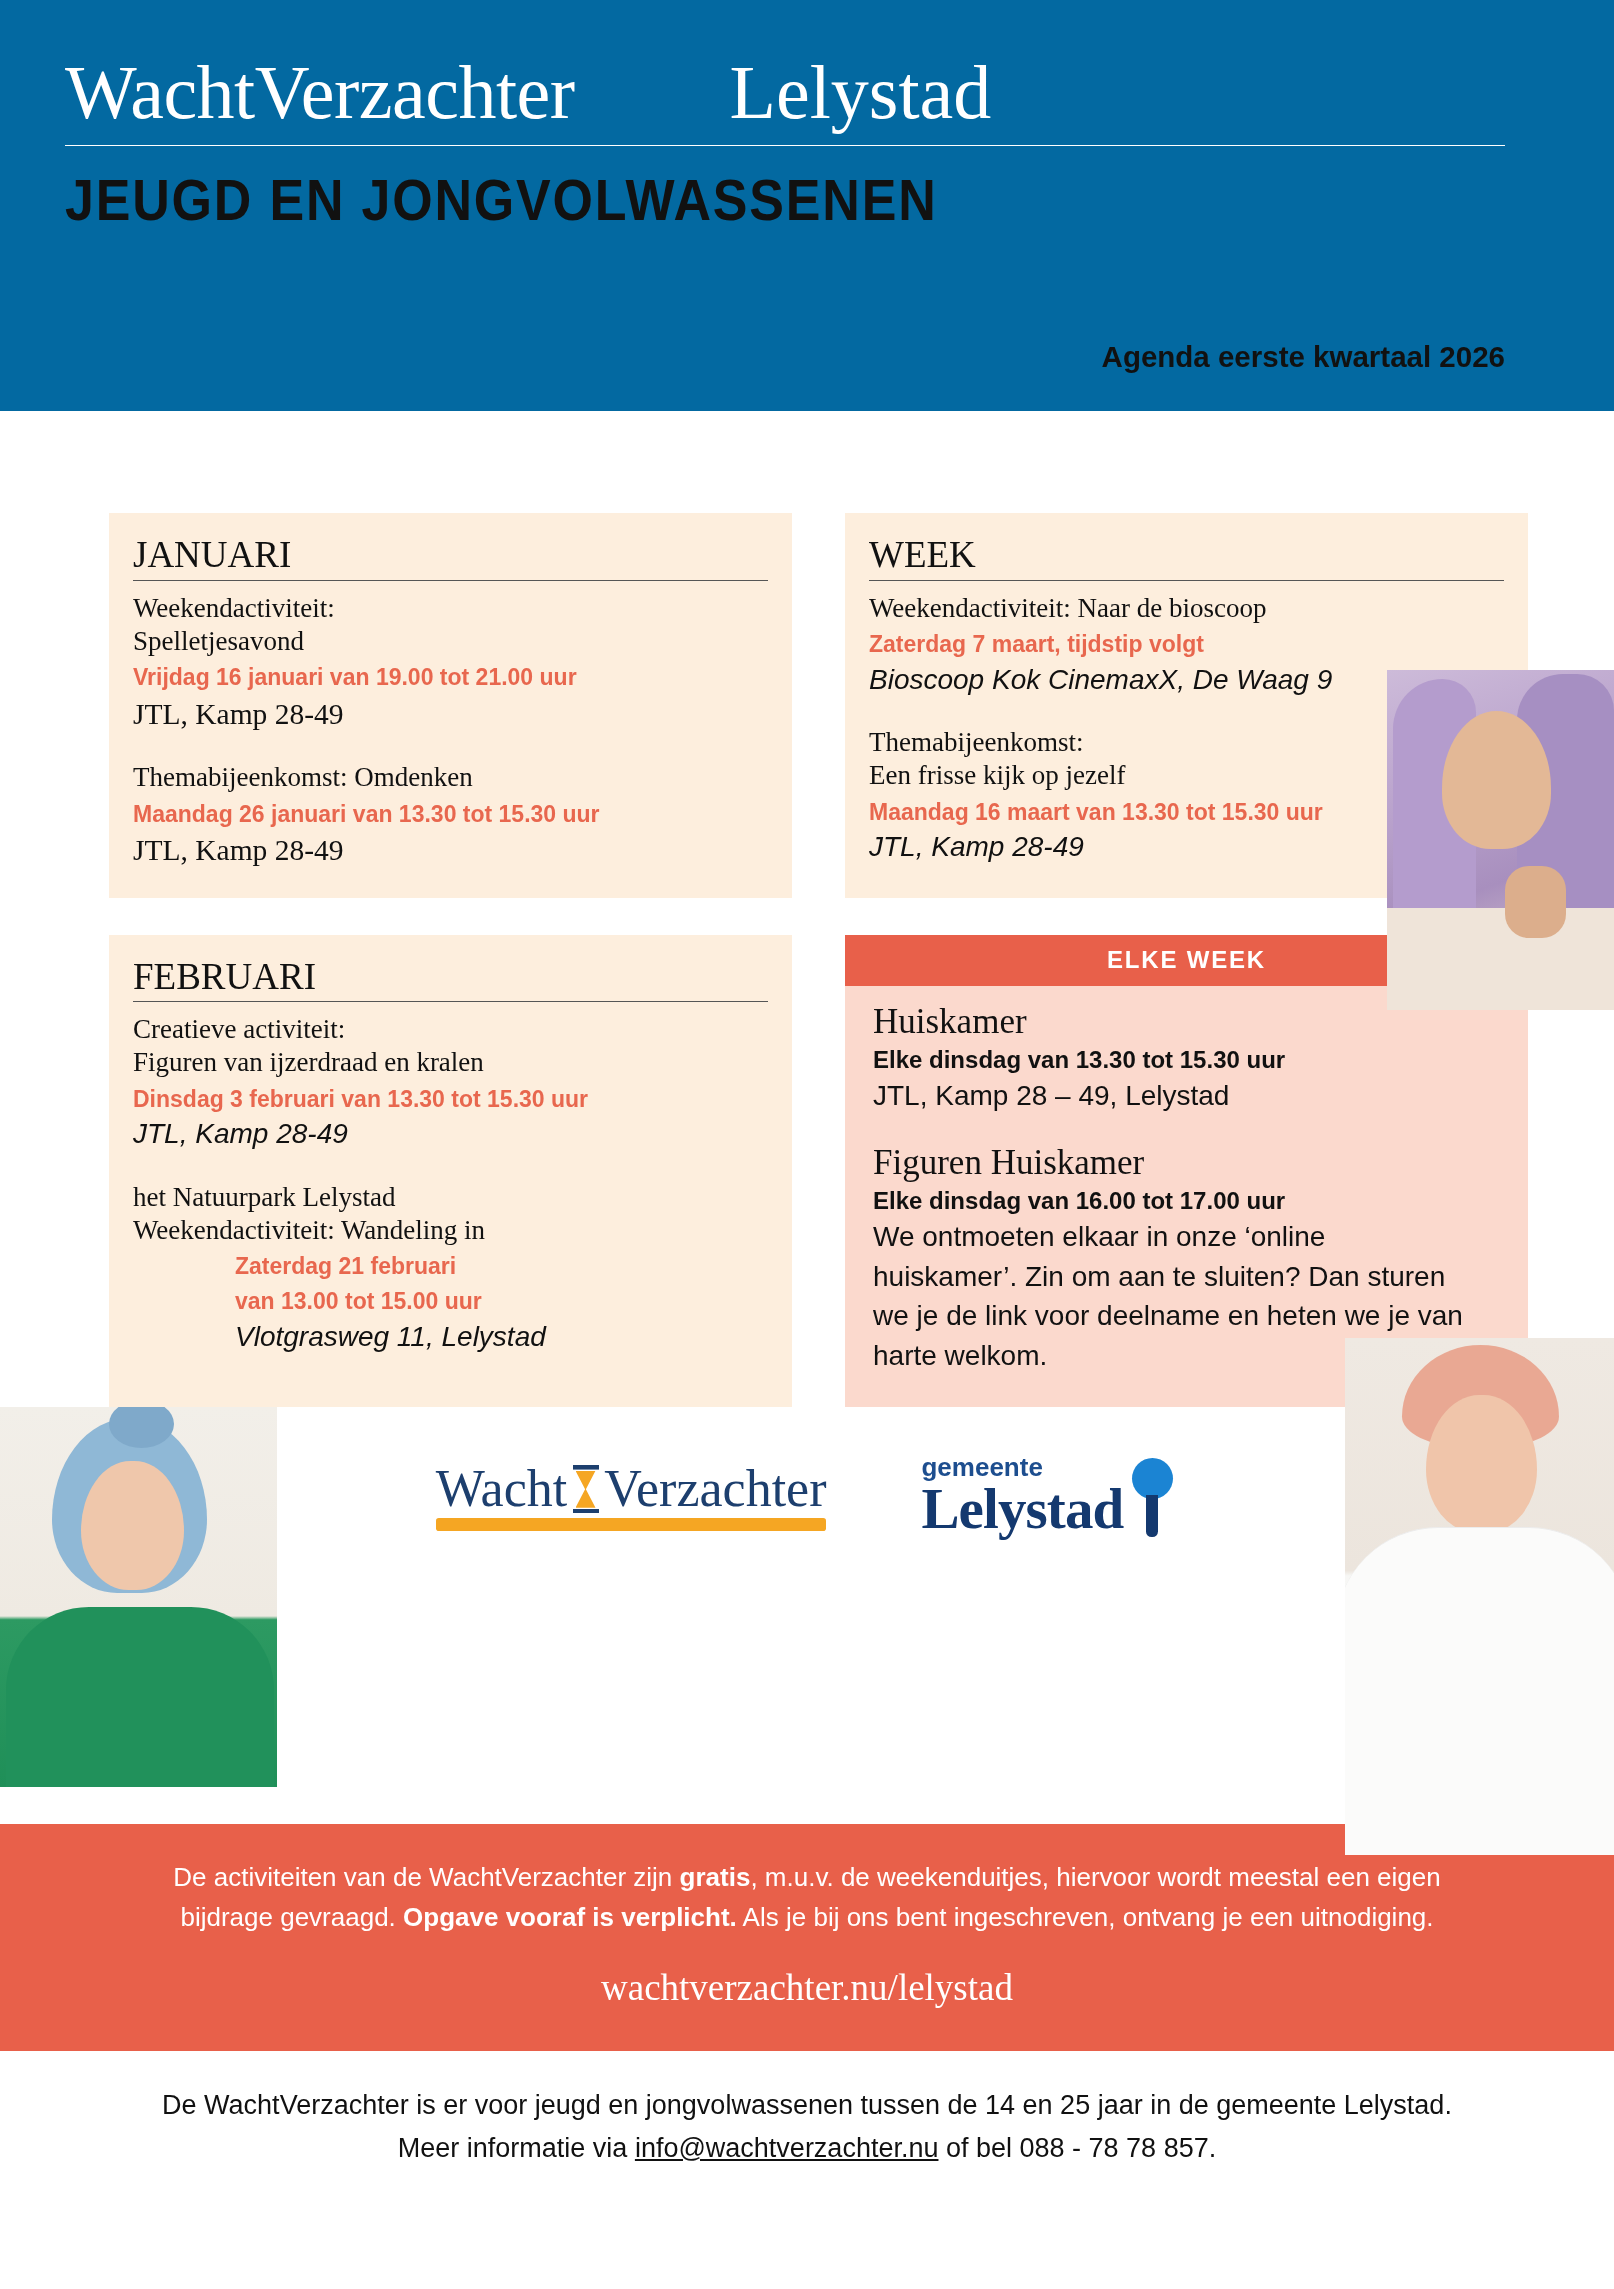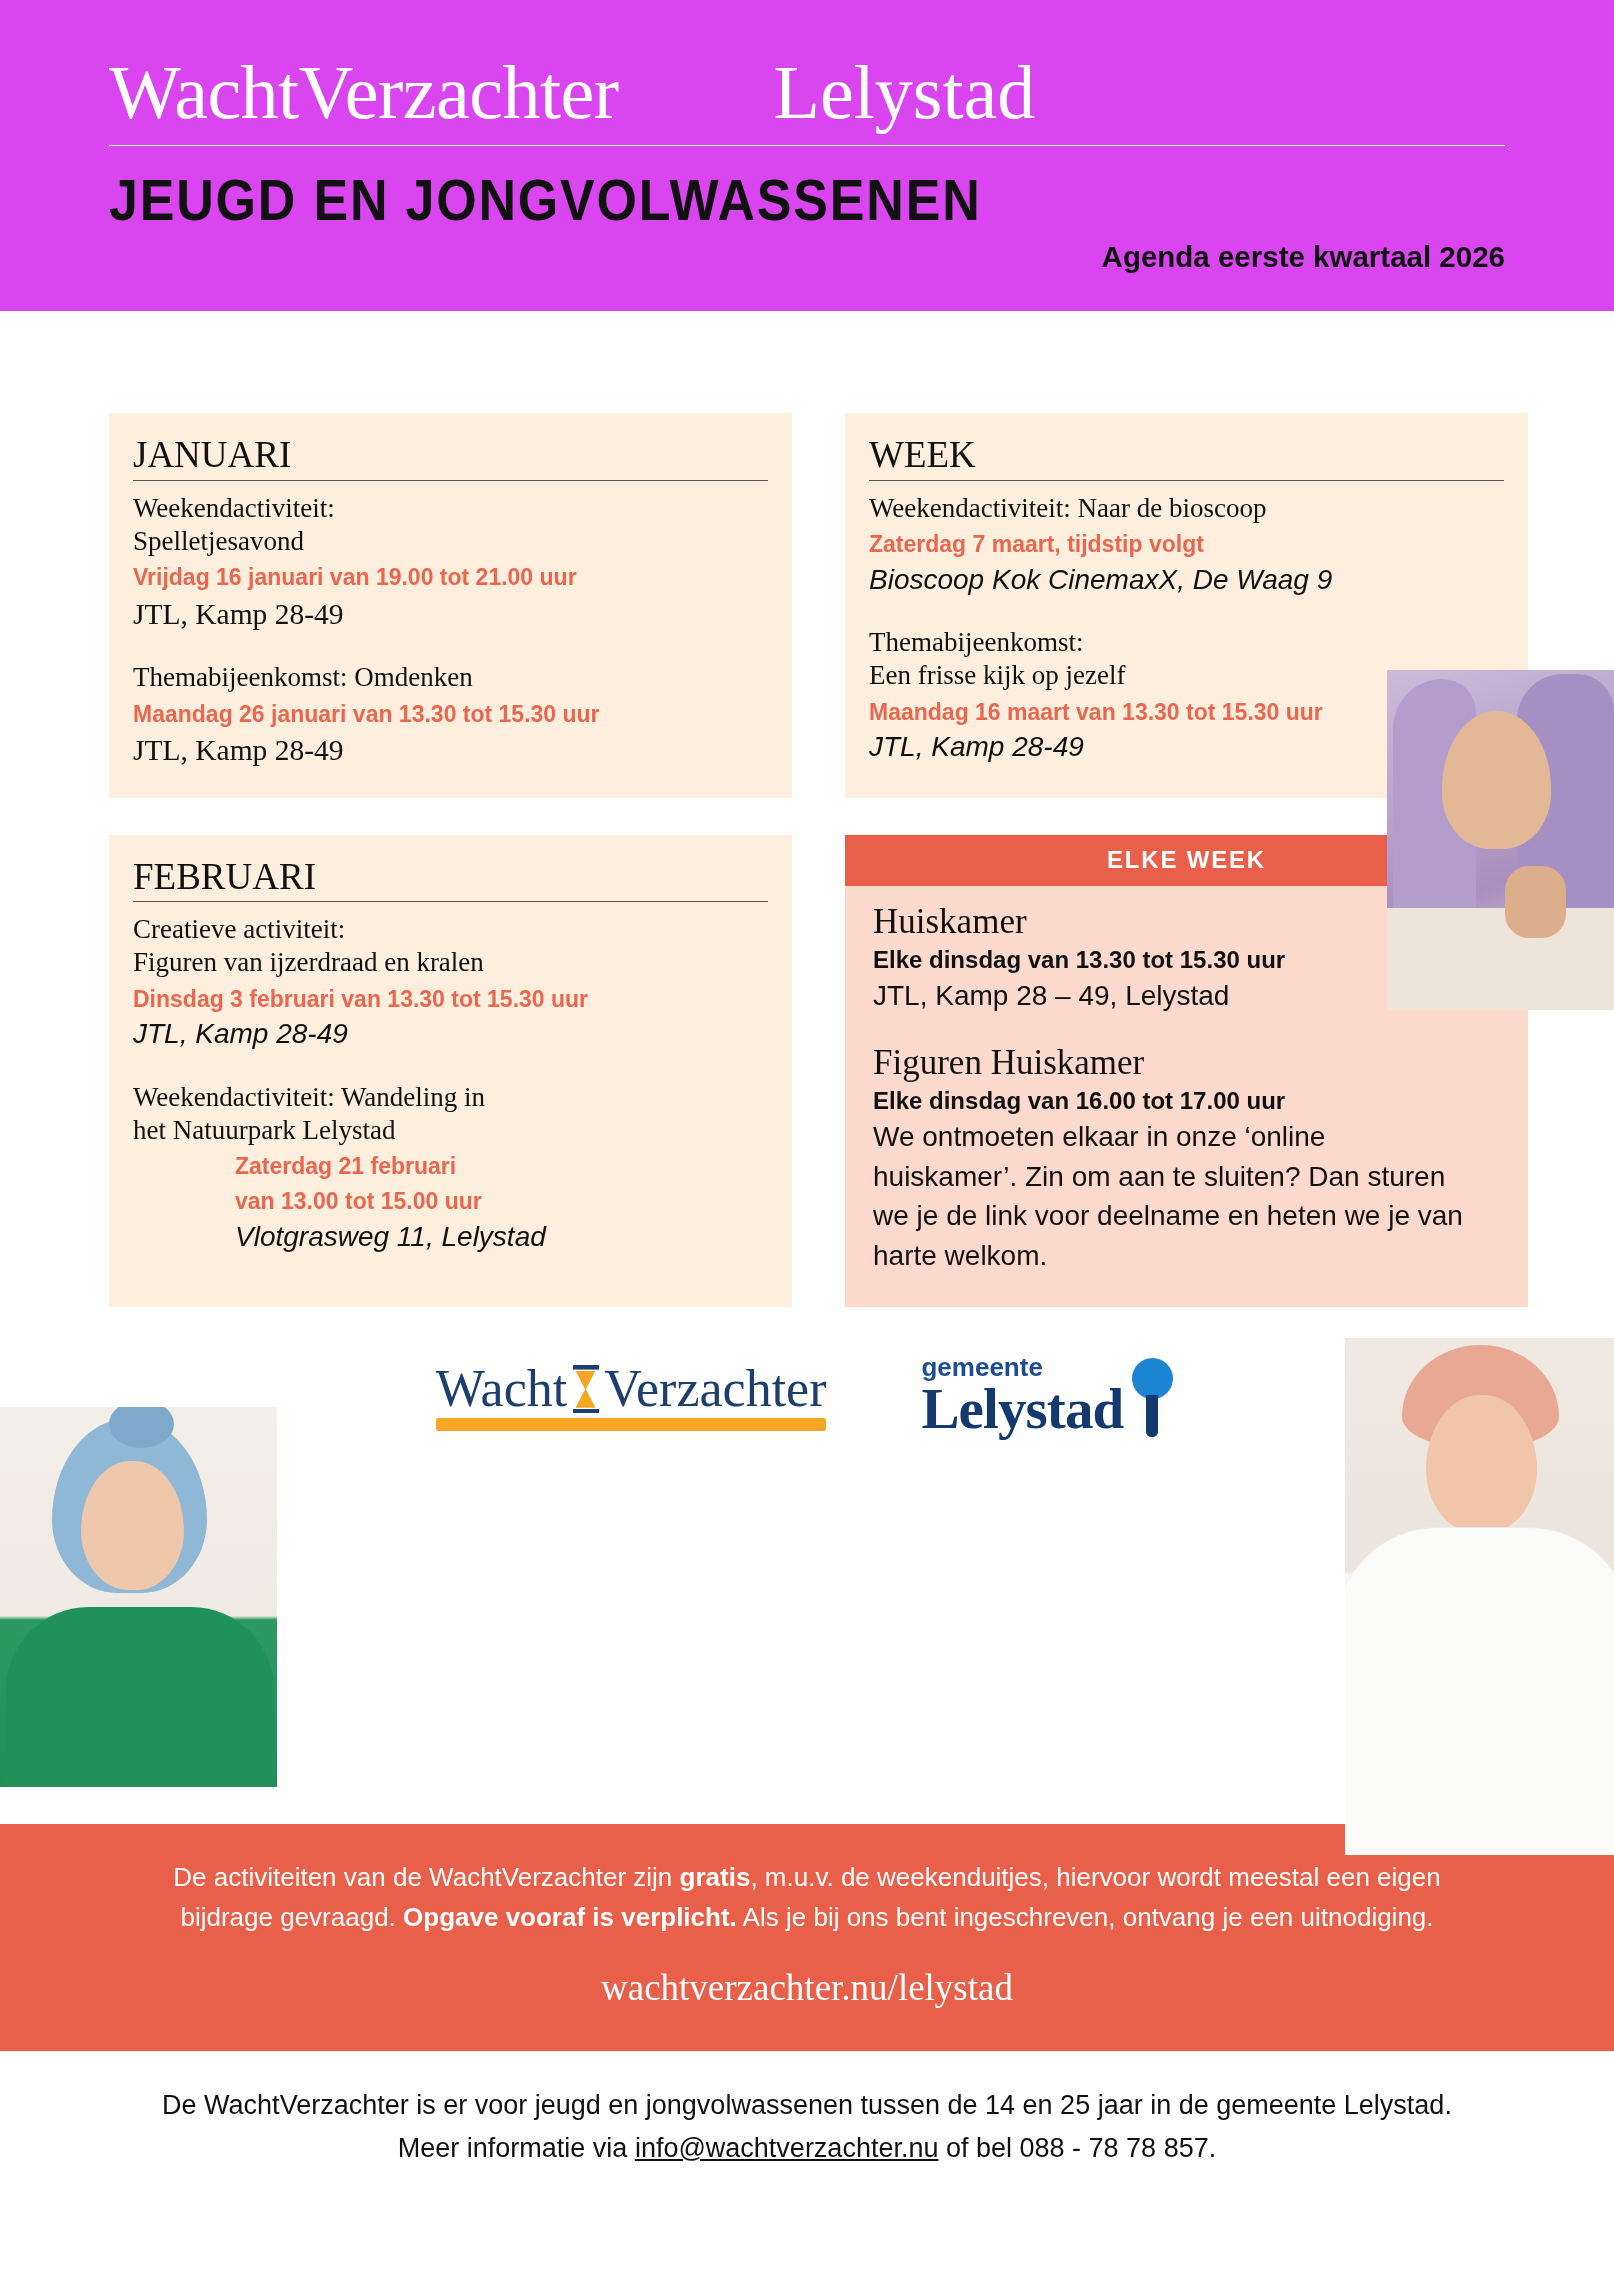--- a/index.html
+++ b/index.html
@@ -8,23 +8,23 @@
     width: 1614px;
     height: 2290px;
     background: #ffffff;
     font-family: "Liberation Sans", sans-serif;
     position: relative;
     overflow: hidden;
   }
 
   
   .header {
-    background: #d946ef;
-    height: 311px;
-    padding: 54px 109px 0 109px;
+    background: #0369a1;
+    height: 411px;
+    padding: 54px 109px 0 65px;
     position: relative;
   }
   .header-top {
     display: flex;
     align-items: baseline;
     justify-content: flex-start;
     gap: 0;
   }
   .brand {
     font-family: "Liberation Serif", serif;
@@ -376,22 +376,22 @@
       <span class="month">FEBRUARI</span>
 
       <div class="ev">
         <div class="ev-title">Creatieve activiteit:</div>
         <div class="ev-title">Figuren van ijzerdraad en kralen</div>
         <div class="ev-when">Dinsdag 3 februari van 13.30 tot 15.30 uur</div>
         <div class="ev-where sans">JTL, Kamp 28-49</div>
       </div>
 
       <div class="ev">
+        <div class="ev-title">het Natuurpark Lelystad</div>
         <div class="ev-title">Weekendactiviteit: Wandeling in</div>
-        <div class="ev-title">het Natuurpark Lelystad</div>
         <div class="ev-when indent">Zaterdag 21 februari</div>
         <div class="ev-when indent">van 13.00 tot 15.00 uur</div>
         <div class="ev-where sans indent">Vlotgrasweg 11, Lelystad</div>
       </div>
     </div>
 
     <div class="card peach">
       <div class="ew-head">ELKE WEEK</div>
       <div class="ew-body">
         <div class="ew-block">

